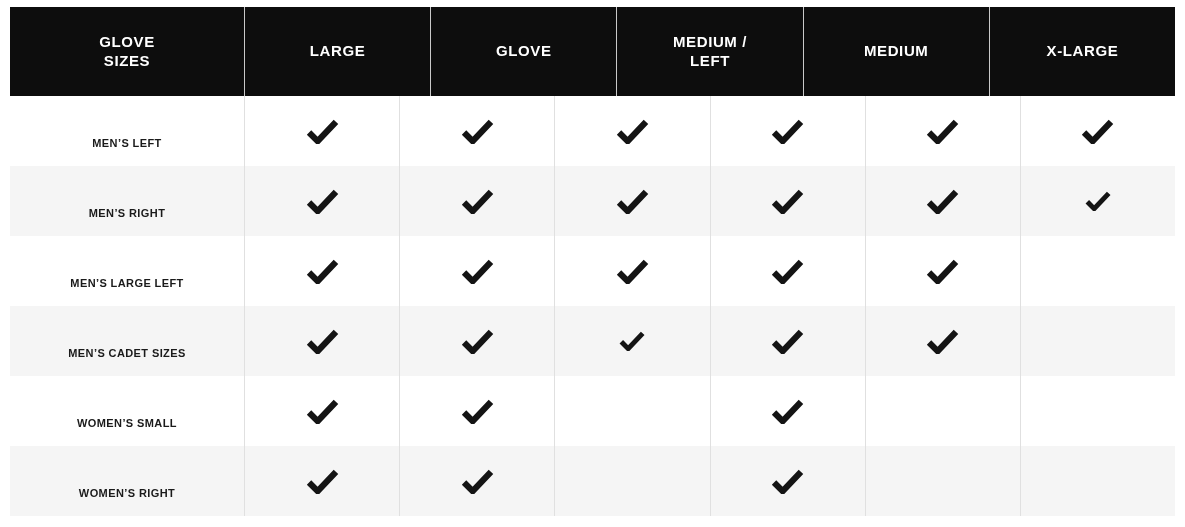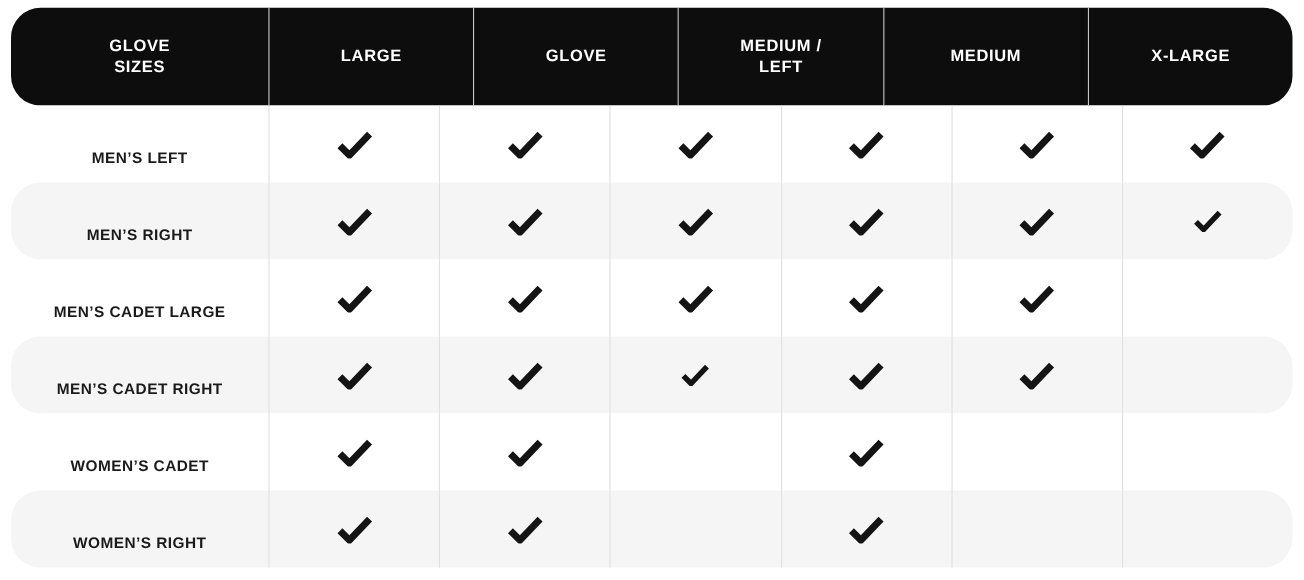--- a/index.html
+++ b/index.html
@@ -14,21 +14,20 @@
   .size-table {
     position: absolute;
     left: 10px;
     top: 7px;
     width: 1165px;
   }
   .trow {
     display: flex;
     align-items: stretch;
     width: 100%;
-    border-radius: 27px;
   }
   .header-row {
     background: var(--header-bg, #0d0d0d);
     height: 89px;
   }
   .body-row {
     height: 70px;
     background: #ffffff;
   }
   .body-row.alt {
@@ -61,21 +60,21 @@
   }
   .body-row .size-col {
     border-left: 1px solid var(--grid-line, #e0e0e0);
   }
   .header-row .cell span {
     display: inline-block;
     max-width: 105px;
   }
   .body-row .label-col {
     color: var(--label-text, #1a1a1a);
-    font-size: 14px;
+    font-size: 11px;
     font-weight: 700;
     letter-spacing: 0.4px;
     margin-top: 24px;
   }
   .check-svg {
     display: block;
   }
 </style>
 </head>
 <body>
@@ -163,21 +162,21 @@
             <polyline points="3,14 12,23 31,3" fill="none" stroke="#141414" stroke-width="6.5" stroke-linecap="butt" stroke-linejoin="miter"></polyline>
           </svg>
         </div>
         <div class="cell size-col">
           <svg viewBox="0 0 34 26" width="26" height="20" class="check-svg">
             <polyline points="3,14 12,23 31,3" fill="none" stroke="#141414" stroke-width="6.5" stroke-linecap="butt" stroke-linejoin="miter"></polyline>
           </svg>
         </div>
       </div>
       <div class="trow body-row">
-        <div class="cell label-col">MEN’S CADET LARGE</div>
+        <div class="cell label-col">MEN’S LARGE LEFT</div>
         <div class="cell size-col">
           <svg viewBox="0 0 34 26" width="33" height="25" class="check-svg">
             <polyline points="3,14 12,23 31,3" fill="none" stroke="#141414" stroke-width="6.5" stroke-linecap="butt" stroke-linejoin="miter"></polyline>
           </svg>
         </div>
         <div class="cell size-col">
           <svg viewBox="0 0 34 26" width="33" height="25" class="check-svg">
             <polyline points="3,14 12,23 31,3" fill="none" stroke="#141414" stroke-width="6.5" stroke-linecap="butt" stroke-linejoin="miter"></polyline>
           </svg>
         </div>
@@ -192,21 +191,21 @@
           </svg>
         </div>
         <div class="cell size-col">
           <svg viewBox="0 0 34 26" width="33" height="25" class="check-svg">
             <polyline points="3,14 12,23 31,3" fill="none" stroke="#141414" stroke-width="6.5" stroke-linecap="butt" stroke-linejoin="miter"></polyline>
           </svg>
         </div>
         <div class="cell size-col"></div>
       </div>
       <div class="trow body-row alt">
-        <div class="cell label-col">MEN’S CADET RIGHT</div>
+        <div class="cell label-col">MEN’S CADET SIZES</div>
         <div class="cell size-col">
           <svg viewBox="0 0 34 26" width="33" height="25" class="check-svg">
             <polyline points="3,14 12,23 31,3" fill="none" stroke="#141414" stroke-width="6.5" stroke-linecap="butt" stroke-linejoin="miter"></polyline>
           </svg>
         </div>
         <div class="cell size-col">
           <svg viewBox="0 0 34 26" width="33" height="25" class="check-svg">
             <polyline points="3,14 12,23 31,3" fill="none" stroke="#141414" stroke-width="6.5" stroke-linecap="butt" stroke-linejoin="miter"></polyline>
           </svg>
         </div>
@@ -221,21 +220,21 @@
           </svg>
         </div>
         <div class="cell size-col">
           <svg viewBox="0 0 34 26" width="33" height="25" class="check-svg">
             <polyline points="3,14 12,23 31,3" fill="none" stroke="#141414" stroke-width="6.5" stroke-linecap="butt" stroke-linejoin="miter"></polyline>
           </svg>
         </div>
         <div class="cell size-col"></div>
       </div>
       <div class="trow body-row">
-        <div class="cell label-col">WOMEN’S CADET</div>
+        <div class="cell label-col">WOMEN’S SMALL</div>
         <div class="cell size-col">
           <svg viewBox="0 0 34 26" width="33" height="25" class="check-svg">
             <polyline points="3,14 12,23 31,3" fill="none" stroke="#141414" stroke-width="6.5" stroke-linecap="butt" stroke-linejoin="miter"></polyline>
           </svg>
         </div>
         <div class="cell size-col">
           <svg viewBox="0 0 34 26" width="33" height="25" class="check-svg">
             <polyline points="3,14 12,23 31,3" fill="none" stroke="#141414" stroke-width="6.5" stroke-linecap="butt" stroke-linejoin="miter"></polyline>
           </svg>
         </div>

